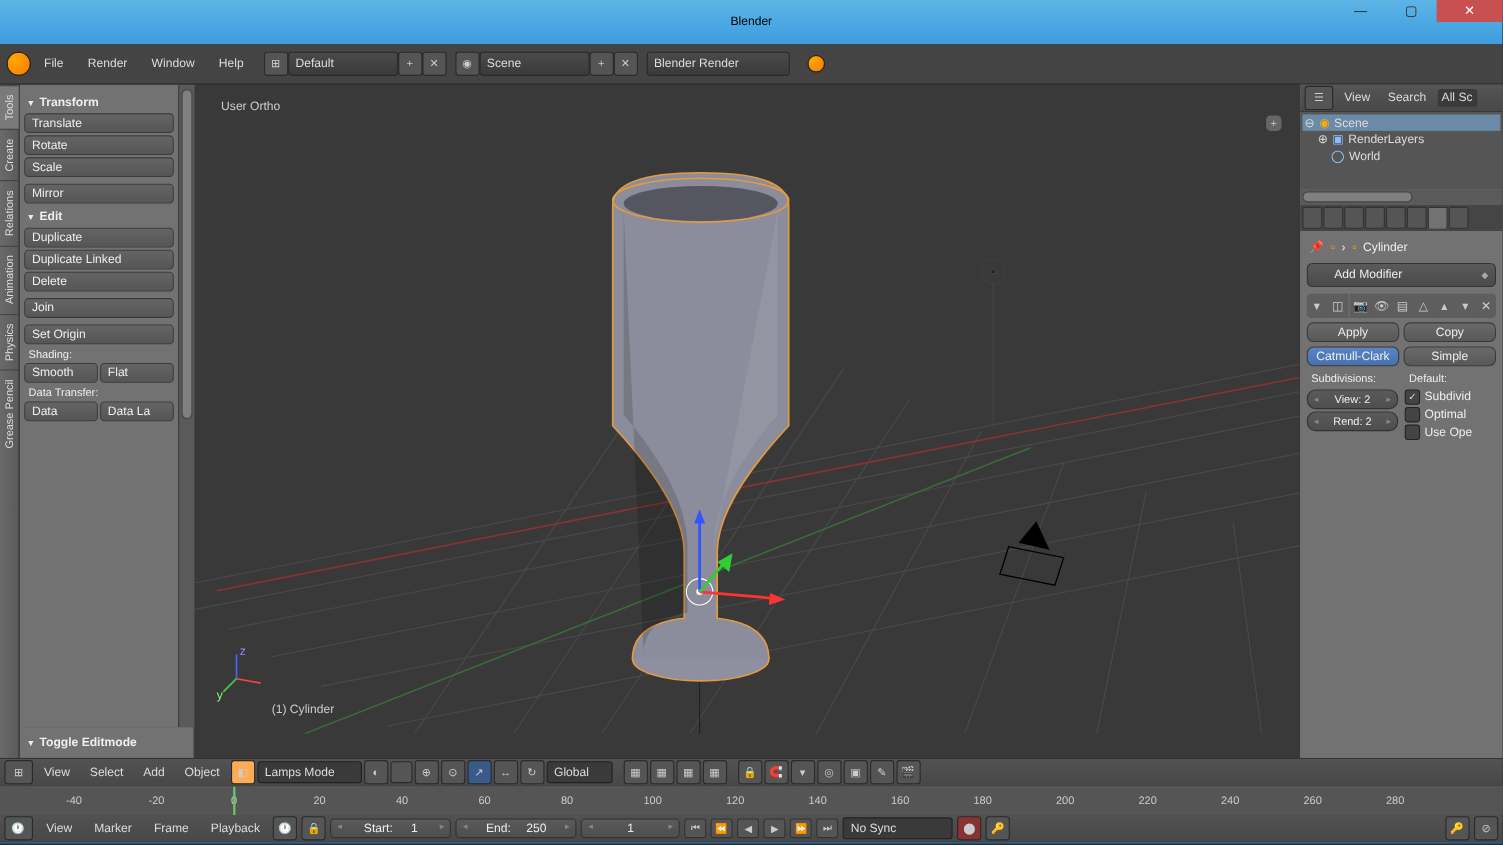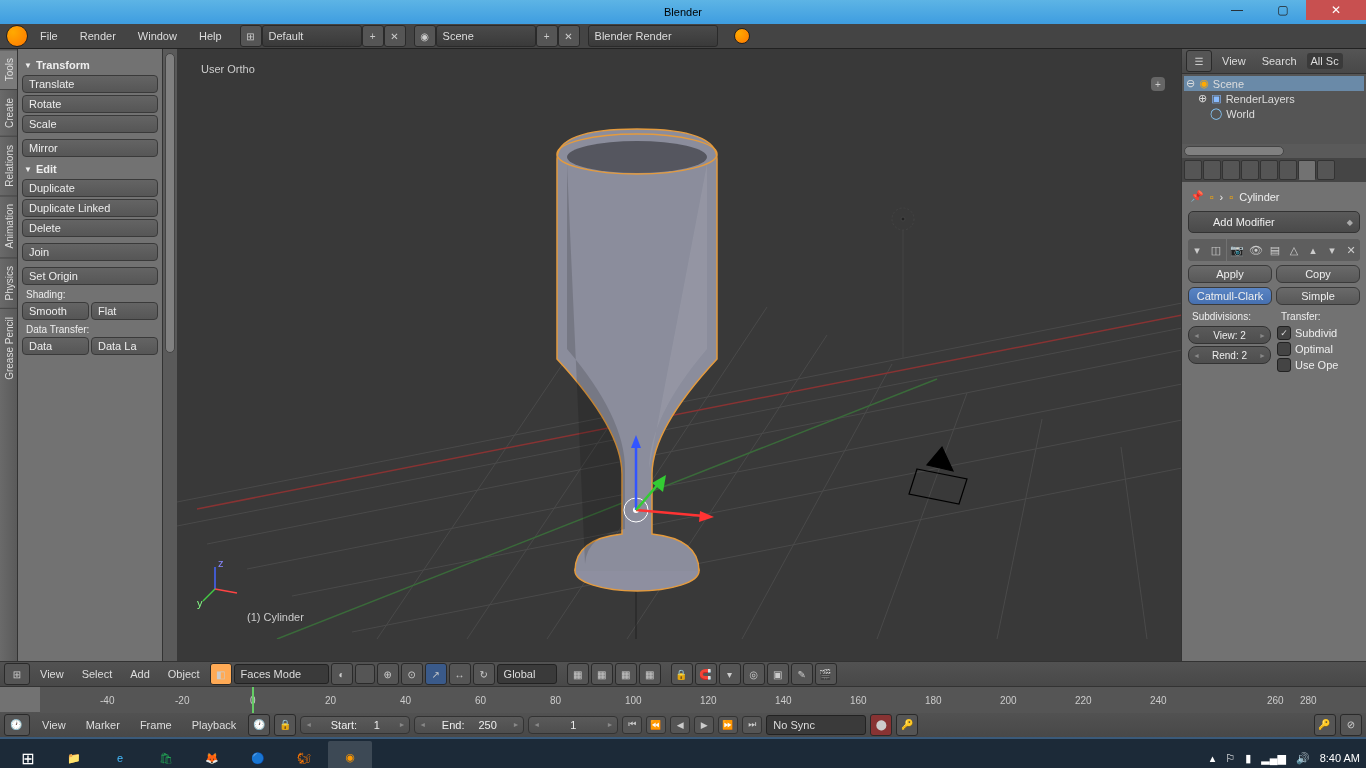--- a/index.html
+++ b/index.html
@@ -1,21 +1,21 @@
 <!DOCTYPE html>
 <html><head>
 <meta charset="utf-8">
 <style>
 * { margin:0; padding:0; box-sizing:border-box; font-family:Arial,sans-serif; font-size:11px; user-select:none; }
 body { width:1366px; height:768px; overflow:hidden; background:#393939; }
-.titlebar { height:24px; background:linear-gradient(#5db4e5,#3e9de0); display:flex; align-items:center; justify-content:center; position:relative; color:#000; }
+.titlebar { height:40px; background:linear-gradient(#5db4e5,#3e9de0); display:flex; align-items:center; justify-content:center; position:relative; color:#000; }
 .titlebar .winbtns { position:absolute; right:0; top:0; height:28px; display:flex; }
 .titlebar .winbtn { width:46px; height:20px; display:flex; align-items:center; justify-content:center; color:#222; font-size:12px; margin-top:0; }
 .titlebar .winbtn.close { background:#c85050; color:#fff; width:60px; }
-.info-header { height:25px; background:#444; border-bottom:1px solid #222; display:flex; align-items:center; padding:0 6px; gap:2px; }
+.info-header { height:37px; background:#444; border-bottom:1px solid #222; display:flex; align-items:center; padding:0 6px; gap:2px; }
 .blender-icon { width:22px; height:22px; background:radial-gradient(circle at 30% 30%,#fa0,#f70); border-radius:50%; border:1px solid #222; }
 .hdr-menu { color:#ddd; padding:0 10px; cursor:pointer; }
 .hdr-cluster { display:flex; align-items:center; margin-left:6px; }
 .hdr-iconbtn { width:22px; height:22px; background:#555; border:1px solid #2a2a2a; border-radius:3px; display:flex; align-items:center; justify-content:center; color:#ccc; font-size:10px; }
 .hdr-dropdown { height:22px; background:linear-gradient(#4a4a4a,#3a3a3a); border:1px solid #2a2a2a; border-radius:3px; color:#ddd; padding:0 18px 0 6px; display:flex; align-items:center; min-width:100px; position:relative; }
 .hdr-stats { color:#ccc; margin-left:8px; white-space:nowrap; }
 .main { display:flex; height:612px; }
 .vtabs { width:18px; background:linear-gradient(90deg,#6a6a6a,#5a5a5a); display:flex; flex-direction:column; border-right:1px solid #333; }
 .vtab { writing-mode:vertical-lr; transform:rotate(180deg); padding:8px 2px; color:#ddd; text-align:center; border-bottom:1px solid #444; font-size:10px; }
 .vtab.active { background:#7a7a7a; }
@@ -54,21 +54,21 @@
 .numfield::before { content:"◄"; position:absolute; left:4px; font-size:7px; color:#888; }
 .numfield::after { content:"►"; position:absolute; right:4px; font-size:7px; color:#888; }
 .twocol { display:flex; gap:6px; }
 .twocol > div { flex:1; }
 .cblabel { display:flex; align-items:center; gap:4px; color:#eee; font-size:10px; margin:2px 0; }
 .cb { width:14px; height:14px; background:#444; border:1px solid #222; border-radius:3px; display:inline-flex; align-items:center; justify-content:center; color:#ddd; font-size:9px; }
 .vp-header { height:25px; background:linear-gradient(#525252,#484848); display:flex; align-items:center; padding:0 4px; gap:2px; border-top:1px solid #333; }
 .vp-header .m { color:#ddd; padding:0 8px; }
 .vp-dd { height:20px; background:#3a3a3a; border:1px solid #222; border-radius:3px; color:#ddd; padding:0 16px 0 6px; display:flex; align-items:center; }
 .vp-ibtn { width:20px; height:20px; background:#555; border:1px solid #2a2a2a; border-radius:3px; }
-.timeline { height:26px; background:#727272; position:relative; border-top:1px solid #333;padding-left:40px; }
+.timeline { height:26px; background:#727272; position:relative; border-top:1px solid #333; }
 .tl-ruler { height:26px; background:#555; position:relative; overflow:hidden; }
 .tl-tick { position:absolute; top:0; color:#ccc; font-size:10px; }
 .tl-cursor { position:absolute; top:0; bottom:0; width:2px; background:#6c6; left:212px; }
 .tl-header { height:25px; background:linear-gradient(#525252,#484848); display:flex; align-items:center; padding:0 4px; gap:4px; }
 .playback-btn { width:20px; height:18px; background:#555; border:1px solid #333; border-radius:3px; color:#ccc; display:flex; align-items:center; justify-content:center; font-size:9px; }
 .taskbar { height:40px; background:#1c2a38; display:flex; align-items:center; padding:0 6px; gap:2px; border-top:2px solid #3a5a7a; position:relative; }
 .task-item { width:44px; height:34px; display:flex; align-items:center; justify-content:center; border-radius:2px; }
 .task-item.active { background:rgba(255,255,255,0.15); border-bottom:2px solid #6ac; }
 .tray { margin-left:auto; display:flex; align-items:center; gap:10px; color:#fff; }
 .plus-badge { position:absolute; top:20px; right:200px; width:14px; height:14px; background:#666; border-radius:4px; display:flex; align-items:center; justify-content:center; color:#ccc; font-size:10px; }
@@ -151,20 +151,23 @@
     <div class="tool-label">Data Transfer:</div>
     <div class="tool-btn-row">
       <button class="tool-btn">Data</button>
       <button class="tool-btn">Data La</button>
     </div>
   </div>
   <div class="scrollbar-t">
           <div class="thumb"></div>
         </div>
   </div>
+  <div class="opshelf" style="width:159px">
+    <div class="panel-hdr">Toggle Editmode</div>
+  </div>
   </div>
 
   <div class="viewport">
     <svg width="1010" height="590" style="position:absolute;top:0;left:0">
 
       <g stroke="#4a4a4a" stroke-width="1">
         <line x1="30" y1="495" x2="1010" y2="300"></line>
         <line x1="70" y1="520" x2="1010" y2="334"></line>
         <line x1="115" y1="547" x2="1010" y2="370"></line>
         <line x1="175" y1="583" x2="1010" y2="418"></line>
@@ -303,21 +306,21 @@
         <div class="pbtn blue">Catmull-Clark</div>
         <div class="pbtn">Simple</div>
       </div>
       <div class="twocol">
         <div>
           <div class="tool-label">Subdivisions:</div>
           <div class="numfield">View: 2</div>
           <div class="numfield">Rend: 2</div>
         </div>
         <div>
-          <div class="tool-label">Transfer:</div>
+          <div class="tool-label">Default:</div>
           <div class="cblabel">
               <span class="cb">✓</span>
               <span>Subdivid</span>
             </div>
           <div class="cblabel">
               <span class="cb"></span>
               <span>Optimal</span>
             </div>
           <div class="cblabel">
               <span class="cb"></span>
@@ -330,21 +333,21 @@
 </div>
 
 <div class="vp-header">
   <div class="hdr-iconbtn" style="width:26px">⊞</div>
   <span class="m">View</span>
   <span class="m">Select</span>
   <span class="m">Add</span>
   <span class="m">Object</span>
   <div class="hdr-iconbtn" style="background:#fa5">◧</div>
   <div class="vp-dd" style="min-width:95px">
-      <span>Faces Mode</span>
+      <span>Lamps Mode</span>
     </div>
   <div class="hdr-iconbtn">◐</div>
   <div class="vp-ibtn"></div>
   <div class="hdr-iconbtn">⊕</div>
   <div class="hdr-iconbtn">⊙</div>
   <div class="hdr-iconbtn" style="background:#3a5a8a">↗</div>
   <div class="hdr-iconbtn">↔</div>
   <div class="hdr-iconbtn">↻</div>
   <div class="vp-dd" style="min-width:60px">
       <span>Global</span>
@@ -375,21 +378,21 @@
         <div class="tl-tick" style="left: 435px; top: 8px;">60</div>
         <div class="tl-tick" style="left: 510px; top: 8px;">80</div>
         <div class="tl-tick" style="left: 585px; top: 8px;">100</div>
         <div class="tl-tick" style="left: 660px; top: 8px;">120</div>
         <div class="tl-tick" style="left: 735px; top: 8px;">140</div>
         <div class="tl-tick" style="left: 810px; top: 8px;">160</div>
         <div class="tl-tick" style="left: 885px; top: 8px;">180</div>
         <div class="tl-tick" style="left: 960px; top: 8px;">200</div>
         <div class="tl-tick" style="left: 1035px; top: 8px;">220</div>
         <div class="tl-tick" style="left: 1110px; top: 8px;">240</div>
-        <div class="tl-tick" style="left: 1185px; top: 8px; margin-left: 42px;">260</div>
+        <div class="tl-tick" style="left: 1185px; top: 8px;">260</div>
         <div class="tl-tick" style="left: 1260px; top: 8px;">280</div>
       </div>
     <div class="tl-cursor"></div>
   </div>
 </div>
 
 <div class="tl-header">
   <div class="hdr-iconbtn" style="width:26px">🕐</div>
   <span class="m" style="color:#ddd;padding:0 8px">View</span>
   <span class="m" style="color:#ddd;padding:0 8px">Marker</span>

